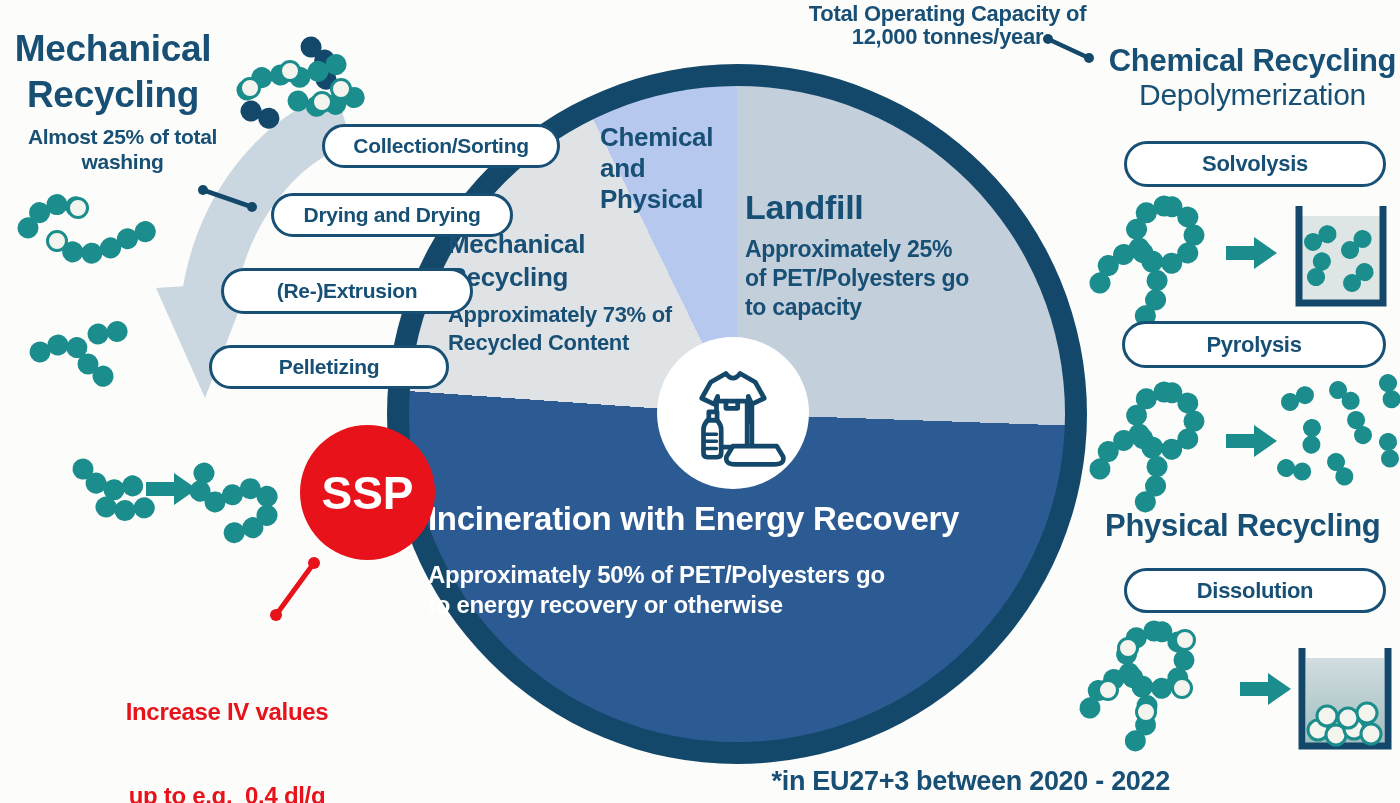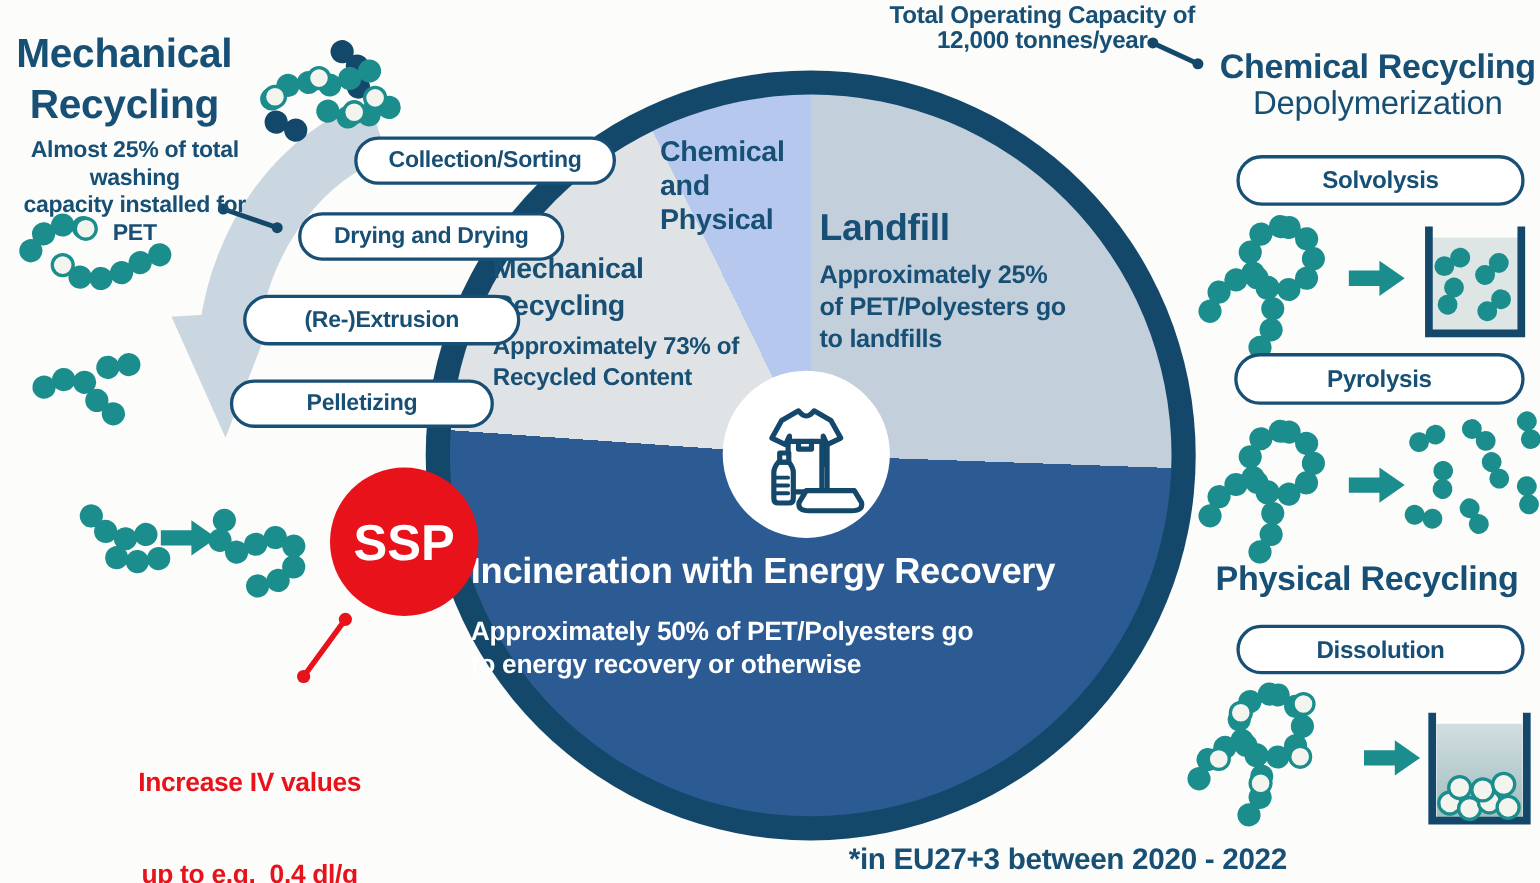--- a/index.html
+++ b/index.html
@@ -71,21 +71,21 @@
 
   <div class="seg-label seg-chem">
     <div>Chemical</div>
     <div>and</div>
     <div>Physical</div>
   </div>
   <div class="seg-label seg-landfill">
     <div class="t">Landfill</div>
     <div class="s">Approximately 25%</div>
     <div class="s">of PET/Polyesters go</div>
-    <div class="s">to landfills</div>
+    <div class="s">to capacity</div>
   </div>
   <div class="seg-label seg-mech">
     <div class="t">Mechanical</div>
     <div class="t">Recycling</div>
     <div class="s">Approximately 73% of</div>
     <div class="s" style="margin-top:0">Recycled Content</div>
   </div>
   <div class="seg-label seg-incin">
     <div class="t">Incineration with Energy Recovery</div>
     <div class="s">
@@ -106,21 +106,20 @@
       <path class="icon-line" d="M50 78 h37 l5.5 9 q1.5 6.5 -7.5 6.5 h-33 q-9 0 -7.5 -6.5 z"></path>
     </svg>
   </div>
 
   <div class="mr-title">
     <div>Mechanical</div>
     <div>Recycling</div>
   </div>
   <div class="mr-sub">
     <div>Almost 25% of total washing</div>
-    <div>capacity installed for PET</div>
   </div>
 
   <div class="pill" style="left:322px;top:124px;width:238px;height:44px">
       <span>Collection/Sorting</span>
     </div>
   <div class="pill" style="left:271px;top:193px;width:242px;height:44px">
       <span>Drying and Drying</span>
     </div>
   <div class="pill" style="left:221px;top:268px;width:252px;height:46px">
       <span>(Re-)Extrusion</span>

